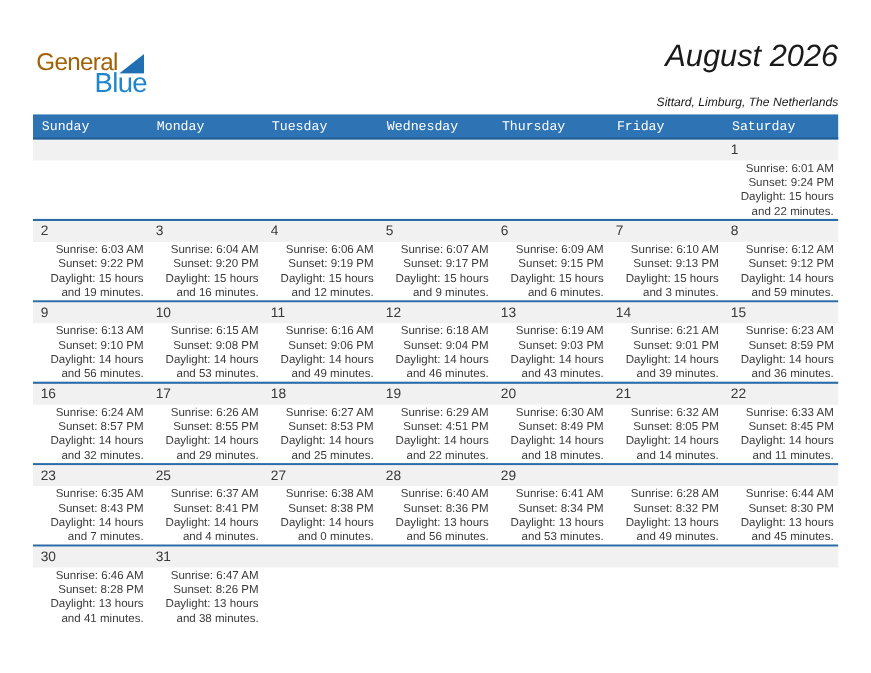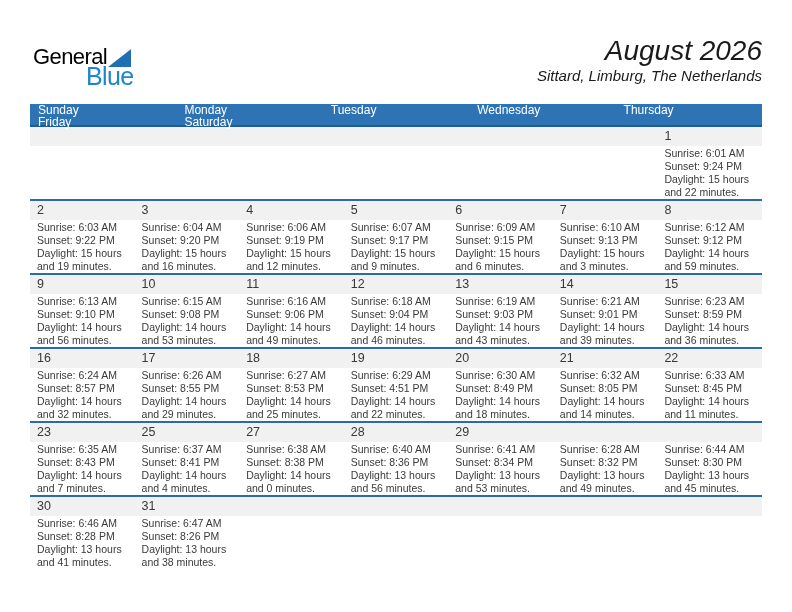--- a/index.html
+++ b/index.html
@@ -12,43 +12,43 @@
     --text-dark:#3A3A3A;
   }
   html,body{margin:0;padding:0;background:#ffffff;}
   .page{
     position:relative;width:792px;height:612px;background:#ffffff;overflow:hidden;
     font-family:"Liberation Sans", sans-serif;color:#1a1a1a;
   }
   
   .logo{position:absolute;left:33px;top:46px;}
   .logo-row{display:flex;align-items:flex-end;}
-  .logo-general{font-size:22px;letter-spacing:-0.6px;color:#000000;line-height:1;}
+  .logo-general{font-size:22px;letter-spacing:-0.6px;color:#a16207;line-height:1;}
   .logo-triangle{width:23px;height:18px;margin-left:1px;margin-bottom:1px;
     background:var(--logo-triangle);
     clip-path:polygon(100% 0,100% 100%,0 100%);}
   .logo-blue{font-size:25px;letter-spacing:-0.6px;color:var(--logo-blue);line-height:1;margin-top:-4px;padding-left:53px;}
   
   .title-block{position:absolute;right:30px;top:36px;text-align:right;font-style:italic;}
   .page-title{font-size:28px;line-height:30px;font-weight:400;}
-  .page-subtitle{font-size:15px;line-height:16px;margin-top:2px;font-weight:400;}
+  .page-subtitle{font-size:11px;line-height:16px;margin-top:19px;font-weight:400;}
   
   .calendar{position:absolute;left:30px;right:30px;top:104px;}
   .day-header-row{
-    display:grid;grid-template-columns:repeat(5,1fr);
+    display:grid;grid-template-columns:repeat(7,1fr);
     background:var(--header-bar);border-bottom:2px solid var(--header-bar-edge);
-    height:21px;align-items:center;
+    height:21px;align-items:center;font-family:Liberation Mono, monospace;
   }
   .day-header{color:#ffffff;font-size:12px;padding-left:8px;line-height:1;}
   .week-row{border-top:2px solid var(--row-border);}
   .week-row:first-child{border-top:none;}
   .number-band{display:grid;grid-template-columns:repeat(7,1fr);background:var(--number-band-bg);}
   .num-cell{height:17px;padding:2px 0 0 7px;font-size:12.5px;color:#383838;line-height:1.2;}
   .details-band{display:grid;grid-template-columns:repeat(7,1fr);background:#ffffff;}
-  .detail-cell{height:52px;padding:1px 4px 0 7px;}
+  .detail-cell{height:52px;padding:1px 4px 0 7px;text-align:right;}
   .detail-line{font-size:10.5px;line-height:13.1px;color:var(--text-dark);white-space:nowrap;}
 </style>
 </head>
 <body>
 
 <div class="page">
 
   <div class="logo">
     <div class="logo-row">
       <span class="logo-general">General</span>

